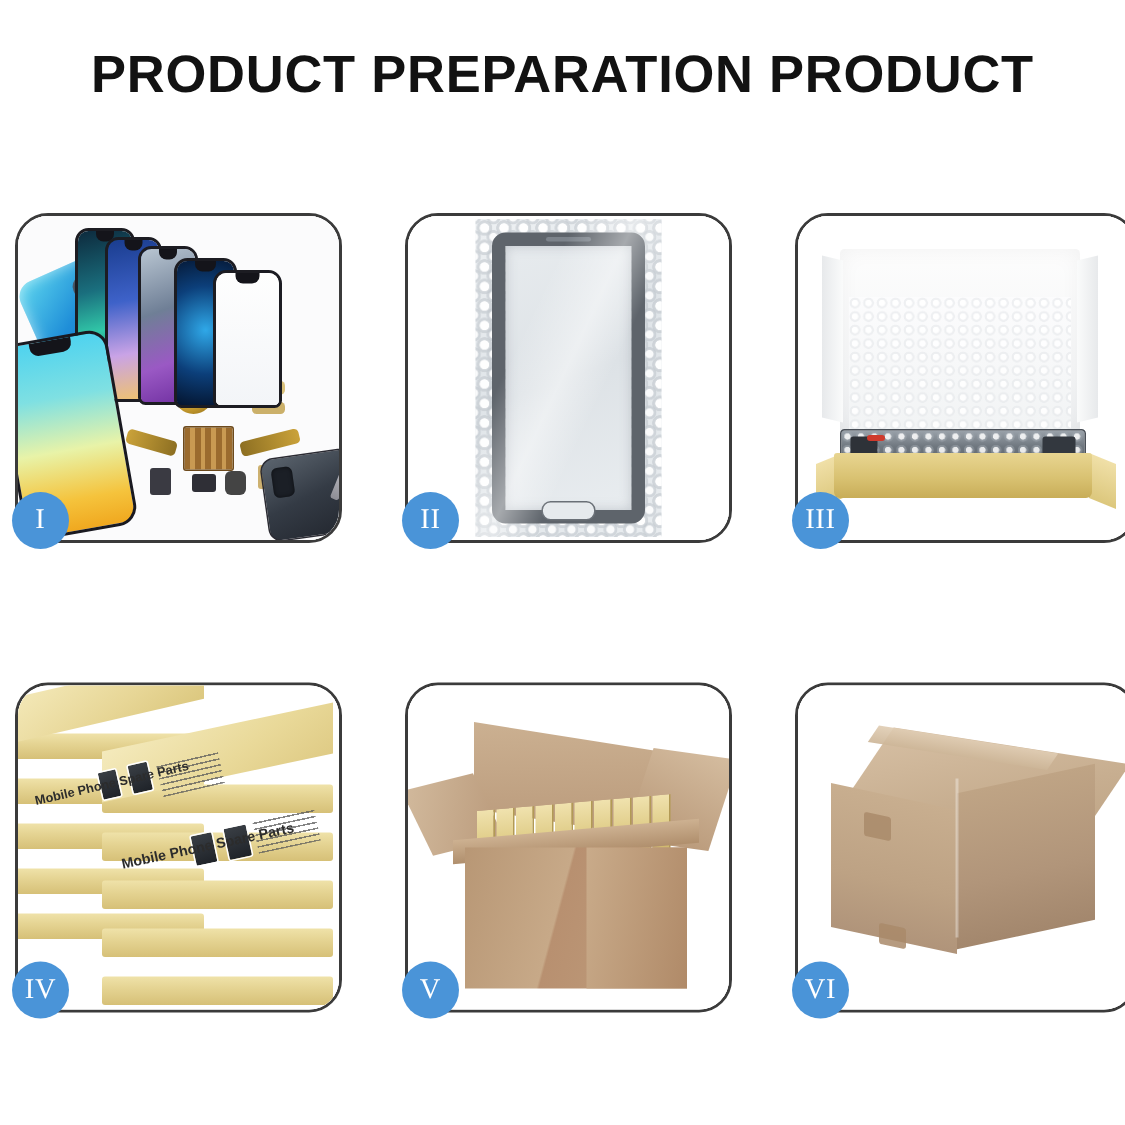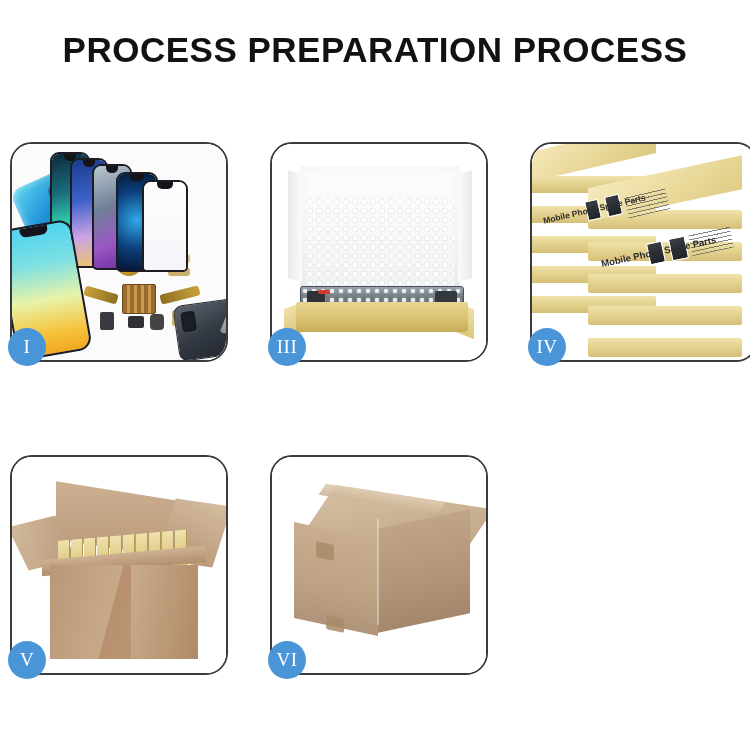--- a/index.html
+++ b/index.html
@@ -390,21 +390,21 @@
     position:absolute; left:105px; top:62px; width:2px; height:106px;
     background: rgba(255,255,255,.35);
   }
 </style>
 </head>
 <body>
 
 <div class="page">
 
   <div class="header">
-    <div class="title">PROCESS PREPARATION PROCESS</div>
+    <div class="title">PRODUCT PREPARATION PRODUCT</div>
   </div>
 
   <div class="grid">
 
     <div class="panel">
       <div class="panel-inner">
         <div class="p1">
           <div class="film"></div>
           <div class="fan">
             <div class="ph ph-e">
@@ -437,20 +437,31 @@
             <div class="sm s3"></div>
             <div class="sm s4"></div>
             <div class="backcover"></div>
             <div class="tool"></div>
           </div>
         </div>
       </div>
       <div class="badge">I</div>
     </div>
 
+    <div class="panel">
+      <div class="panel-inner">
+        <div class="p2">
+          <div class="wrap">
+            <div class="glass"></div>
+            <div class="sheen"></div>
+          </div>
+        </div>
+      </div>
+      <div class="badge">II</div>
+    </div>
 
     <div class="panel">
       <div class="panel-inner">
         <div class="p3">
           <div class="lidback"></div>
           <div class="foam"></div>
           <div class="boxflapL"></div>
           <div class="boxflapR"></div>
           <div class="screenpack"></div>
           <div class="reddot"></div>

